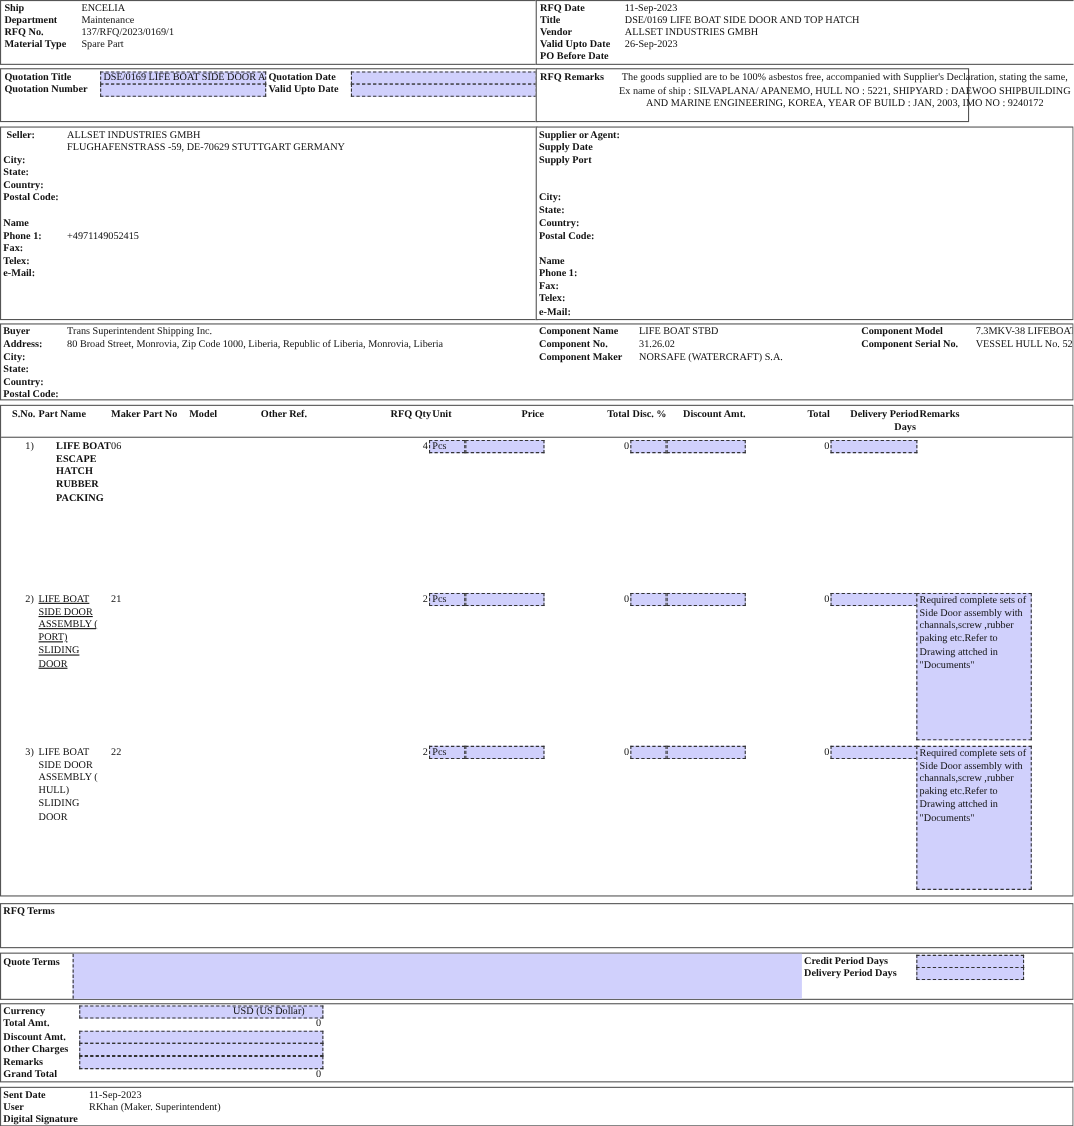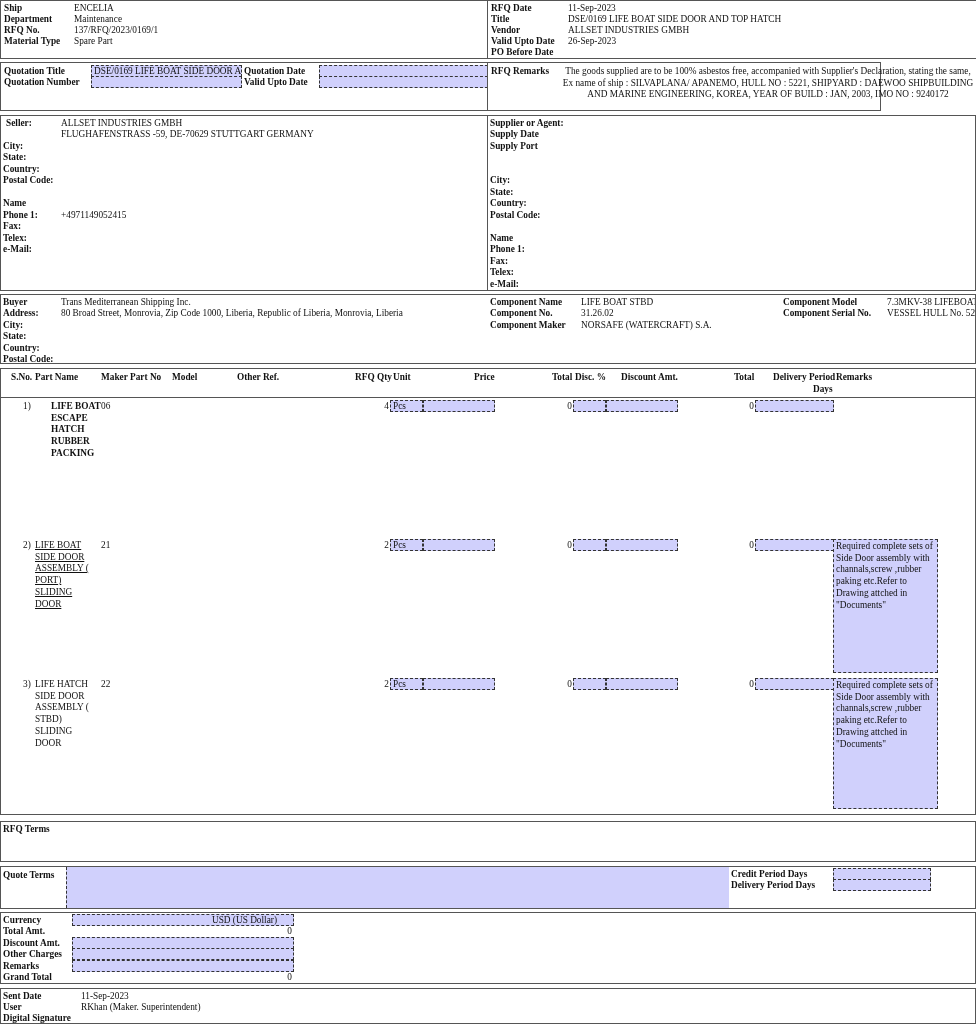--- a/index.html
+++ b/index.html
@@ -84,21 +84,21 @@
   <span class="lbl" style="left:2px;top:94px">Postal Code:</span>
   <span class="lbl" style="left:2px;top:117px">Name</span>
   <span class="lbl" style="left:2px;top:128px">Phone 1:</span>
   <span class="lbl" style="left:2px;top:140px">Fax:</span>
   <span class="lbl" style="left:2px;top:151px">Telex:</span>
   <span class="lbl" style="left:2px;top:163px">e-Mail:</span>
 </div>
 
 <div class="box" style="left:0;top:294px;width:976px;height:70px;">
   <span class="lbl" style="left:2px;top:2px">Buyer</span>
-  <span class="val" style="left:60px;top:2px">Trans Mediterranean Shipping Inc.</span>
+  <span class="val" style="left:60px;top:2px">Trans Superintendent Shipping Inc.</span>
   <span class="lbl" style="left:2px;top:13px">Address:</span>
   <span class="val" style="left:60px;top:13px">80 Broad Street, Monrovia, Zip Code 1000, Liberia, Republic of Liberia, Monrovia, Liberia</span>
   <span class="lbl" style="left:2px;top:25px">City:</span>
   <span class="lbl" style="left:2px;top:36px">State:</span>
   <span class="lbl" style="left:2px;top:48px">Country:</span>
   <span class="lbl" style="left:2px;top:59px">Postal Code:</span>
 
   <span class="lbl" style="left:489px;top:2px">Component Name</span>
   <span class="val" style="left:580px;top:2px">LIFE BOAT STBD</span>
   <span class="lbl" style="left:489px;top:13px">Component No.</span>
@@ -159,21 +159,21 @@
     <div class="fld" style="left:605px;top:1px;width:72px;height:12px;"></div>
     <span class="val right" style="left:720px;top:2px;width:33px;">0</span>
     <div class="fld" style="left:754px;top:1px;width:79px;height:12px;"></div>
     <div class="fld" style="left:832px;top:1px;width:105px;height:134px;">
       <span class="val wrap" style="left:2px;top:1px;width:100px;line-height:11.7px;">Required complete sets of Side Door assembly with channals,screw ,rubber paking etc.Refer to Drawing attched in "Documents"</span>
     </div>
   </div>
 
   <div style="position:absolute;left:0;top:308px;width:974px;height:136px;">
     <span class="val" style="left:22px;top:2px">3)</span>
-    <span class="val wrap" style="left:34px;top:2px;width:56px;line-height:11.7px;">LIFE HATCH SIDE DOOR ASSEMBLY ( STBD) SLIDING DOOR</span>
+    <span class="val wrap" style="left:34px;top:2px;width:56px;line-height:11.7px;">LIFE BOAT SIDE DOOR ASSEMBLY ( HULL) SLIDING DOOR</span>
     <span class="val" style="left:100px;top:2px">22</span>
     <span class="val right" style="left:360px;top:2px;width:28px;">2</span>
     <div class="fld" style="left:389px;top:1px;width:33px;height:12px;">
         <span class="fld-text" style="left:0;top:0">Pcs</span>
       </div>
     <div class="fld" style="left:422px;top:1px;width:72px;height:12px;"></div>
     <span class="val right" style="left:540px;top:2px;width:31px;">0</span>
     <div class="fld" style="left:572px;top:1px;width:33px;height:12px;"></div>
     <div class="fld" style="left:605px;top:1px;width:72px;height:12px;"></div>
     <span class="val right" style="left:720px;top:2px;width:33px;">0</span>

